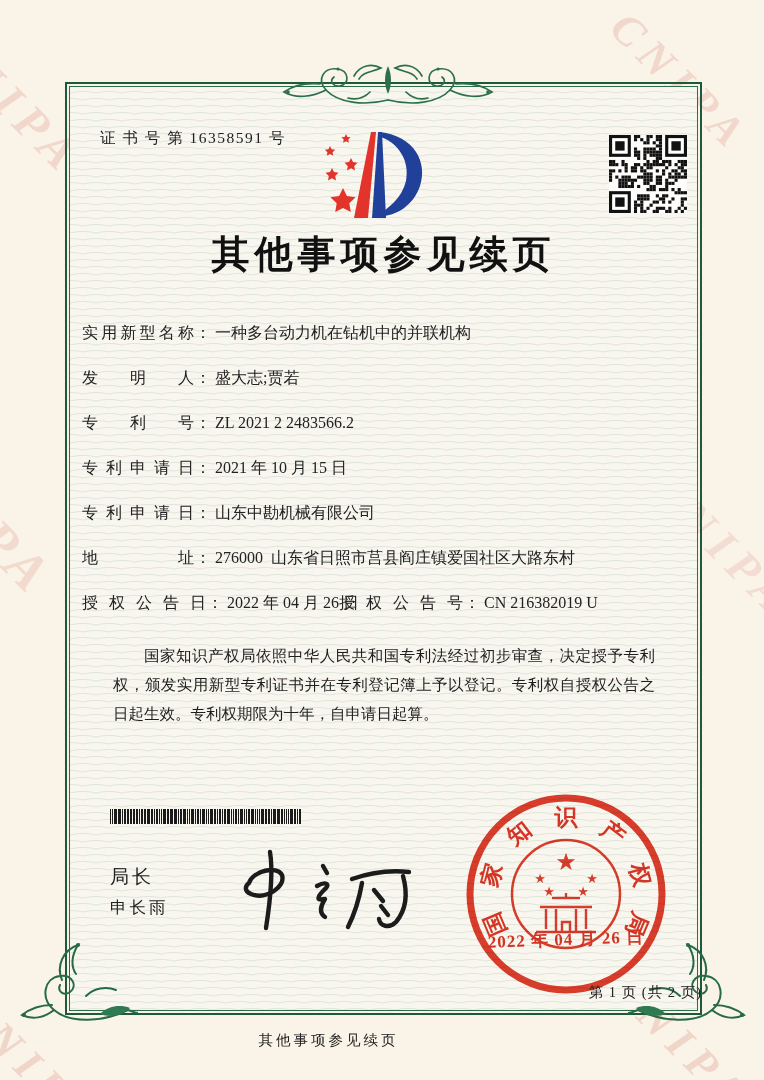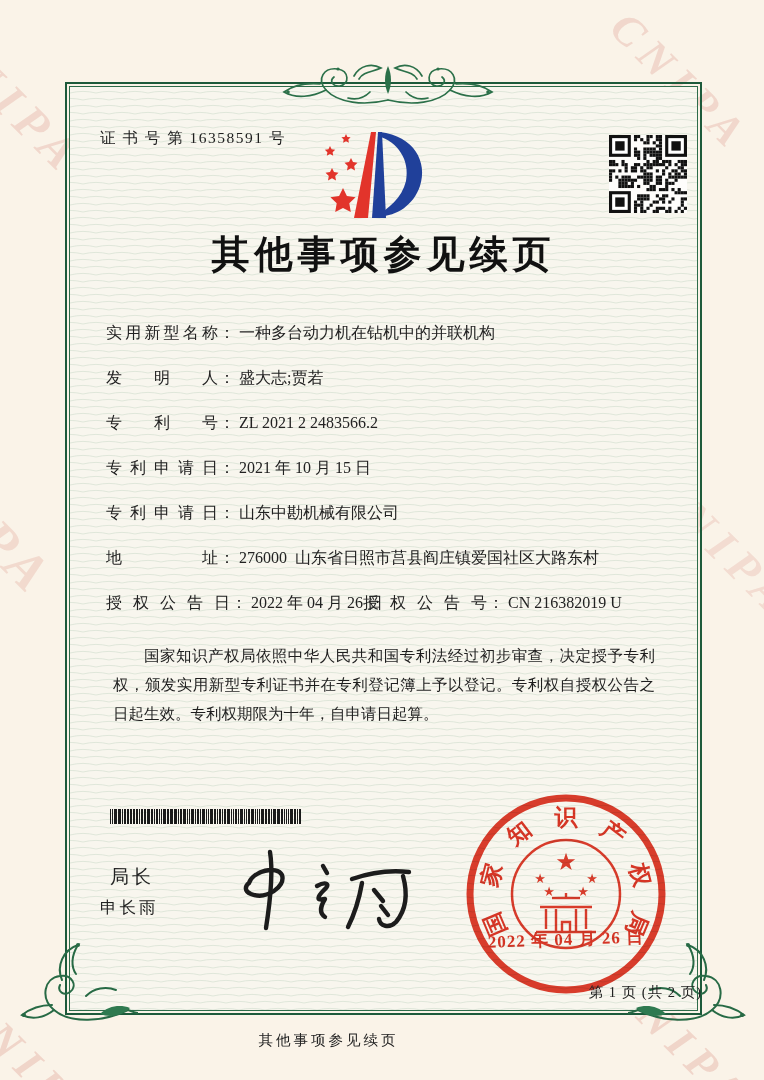--- a/index.html
+++ b/index.html
@@ -38,36 +38,36 @@
   #waves{position:absolute;left:0;top:0;}
   
   .cert-no{left:100px;top:128px;font-size:15.5px;letter-spacing:1.5px;color:#1f1f1f;}
   .logo{left:316px;top:124px;}
   .qr{left:609px;top:135px;}
   .title{
     left:65px;top:229px;width:637px;text-align:center;
     font-size:38px;font-weight:bold;letter-spacing:5px;color:#111;
   }
   
-  .row{left:106px;font-size:16px;line-height:22px;white-space:nowrap;}
+  .row{left:82px;font-size:16px;line-height:22px;white-space:nowrap;}
   .lbl{display:inline-block;width:112px;text-align:justify;text-align-last:justify;vertical-align:top;}
   .lbl-w{width:124px;}
   .colon{display:inline-block;margin:0 4px 0 1px;}
   .val{white-space:pre-wrap;}
   .grant-right{position:absolute;left:257px;top:0;white-space:nowrap;}
   
   .body-text{
     left:98px;top:626px;width:572px;font-size:15.5px;line-height:29px;
     text-align:justify;color:#1e1e1e;
   }
   .body-text p{margin:15px;text-indent:2em;}
   
   .barcode{left:110px;top:809px;}
   .signer-title{left:110px;top:864px;font-size:19px;letter-spacing:3px;}
-  .signer-name{left:100px;top:897px;font-size:16.5px;letter-spacing:3px;}
+  .signer-name{left:110px;top:897px;font-size:16.5px;letter-spacing:3px;}
   .signature{left:220px;top:838px;}
   .seal{left:456px;top:786px;width:220px;height:218px;mix-blend-mode:multiply;opacity:.95;}
   .seal-char{
     position:absolute;font-size:23px;font-weight:bold;color:#dc2d1c;
     font-family:"Liberation Serif","DejaVu Serif",serif;
   }
   .seal-date{
     position:absolute;left:0;right:0;top:142px;text-align:center;
     font-size:17px;letter-spacing:1px;color:#d92c1b;transform:rotate(-2deg);
     white-space:pre;font-weight:bold;

